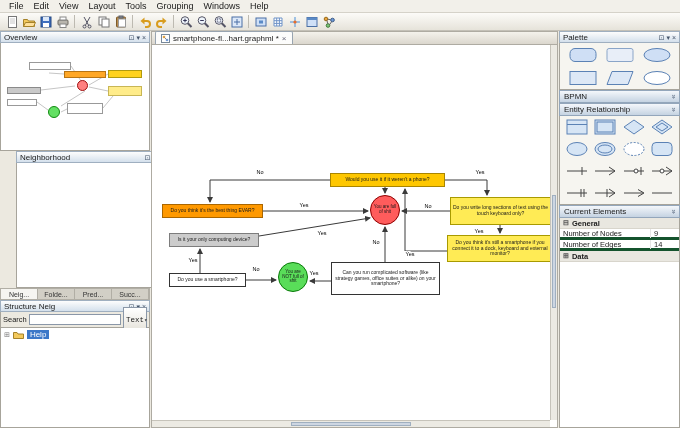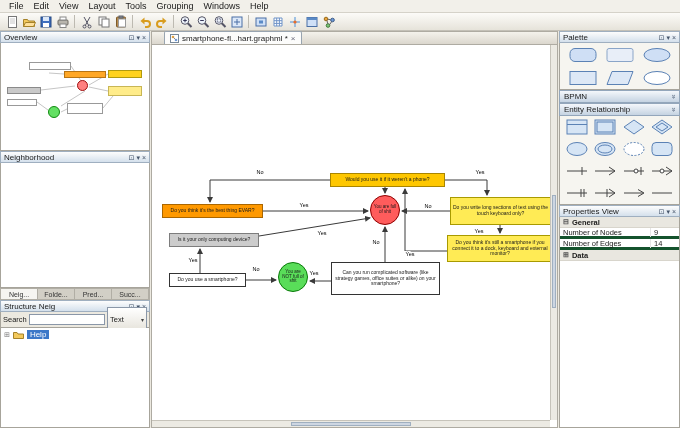--- a/index.html
+++ b/index.html
@@ -17,40 +17,40 @@
   .center-col{position:absolute;left:151px;top:31px;right:122px;bottom:0;}
   .right-col{position:absolute;right:0;top:31px;width:121px;bottom:0;display:flex;flex-direction:column;}
   
   .phdr{height:12px;background:linear-gradient(#fdfdfd,#d4e0ec);border:1px solid #9fafc0;display:flex;align-items:center;padding:0 3px;font-size:8px;}
   .phdr-title{flex:1;white-space:nowrap;overflow:hidden;}
   .phdr-btns{display:flex;gap:2px;color:#44546a;font-size:7px;line-height:1;}
   .pbody{background:#fff;border:1px solid #a7a49b;border-top:none;position:relative;overflow:hidden;}
   
   .overview-panel{position:absolute;left:0;top:0;width:150px;height:120px;}
   .overview-panel .pbody{height:108px;}
-  .neighborhood-panel{position:absolute;left:0;top:120px;width:150px;height:137px;}
+  .neighborhood-panel{position:absolute;left:16px;top:120px;width:150px;height:137px;}
   .neighborhood-panel .pbody{height:125px;}
   .left-tabs{position:absolute;left:0;top:257px;width:150px;height:12px;display:flex;background:#ddd9d0;border:1px solid #b1aea5;}
   .ltab{flex:1;font-size:7px;display:flex;align-items:center;justify-content:center;border-right:1px solid #b1aea5;background:#d2cfc6;color:#333;white-space:nowrap;overflow:hidden;}
   .ltab.active{background:#f6f5f1;}
   .structure-panel{position:absolute;left:0;top:269px;width:150px;bottom:0;display:flex;flex-direction:column;}
   .search-row{height:16px;background:#ece9e0;border:1px solid #a7a49b;border-top:none;display:flex;align-items:center;gap:2px;padding:0 2px;}
   .search-row .slabel{font-size:7.5px;}
   .search-input{flex:1;min-width:0;height:11px;border:1px solid #8a97a8;background:#fff;font-size:7.5px;font-family:"Liberation Sans",sans-serif;}
-  .dropdown{width:40px;height:11px;border:1px solid #8a97a8;background:linear-gradient(#ffffff,#e4e1d8);display:flex;align-items:center;justify-content:space-between;padding:12px 2px;font-size:7.5px;}
+  .dropdown{width:24px;height:11px;border:1px solid #8a97a8;background:linear-gradient(#ffffff,#e4e1d8);display:flex;align-items:center;justify-content:space-between;padding:12px 2px;font-size:7.5px;font-family:Liberation Mono, monospace;}
   .dropdown .caret{font-size:6px;color:#444;}
   .tree{flex:1;background:#fff;border:1px solid #a7a49b;border-top:none;padding:2px 3px;}
   .tree-item{display:flex;align-items:center;gap:3px;font-size:8px;}
   .tree-expander{color:#777;font-size:7px;}
   .tree-sel{background:#3c78c8;color:#fff;padding:0 3px;}
   
   .mm{position:absolute;border:1px solid;}
   .mm-e{border-radius:50%;}
   
-  .doc-tabbar{height:14px;background:linear-gradient(#f4f2ec,#dbd7ce);border:1px solid #aeaba2;display:flex;align-items:flex-end;padding-left:12px;}
+  .doc-tabbar{height:14px;background:linear-gradient(#f4f2ec,#dbd7ce);border:1px solid #aeaba2;display:flex;align-items:flex-end;padding-left:3px;}
   .doc-tab{height:13px;background:#fcfcfb;border:1px solid #98a4b0;border-bottom:none;border-radius:2px 2px 0 0;display:flex;align-items:center;gap:3px;padding:0 5px;font-size:8px;}
   .doc-tab .tab-close{color:#667;font-size:8px;}
   .canvas{position:absolute;left:0;right:0;top:14px;bottom:0;background:#fff;border:1px solid #aeaba2;border-top:none;overflow:hidden;}
   .edges{position:absolute;left:0;top:0;width:100%;height:100%;pointer-events:none;}
   .edge{fill:none;stroke:#3a3a3a;stroke-width:1;}
   .edge-label{font-size:5.5px;fill:#000;text-anchor:middle;paint-order:stroke;stroke:#ffffff;stroke-width:2px;font-family:"Liberation Sans",sans-serif;}
   .fnode{position:absolute;border:1px solid;display:flex;align-items:center;justify-content:center;text-align:center;font-size:5px;line-height:1.15;overflow:hidden;}
   .fnode.ellipse{border-radius:50%;font-size:4.5px;line-height:1.1;}
   .fnode span{display:block;padding:0 1px;}
   .vscroll{position:absolute;right:0;top:0;bottom:7px;width:7px;background:#eceae3;border-left:1px solid #c6c3ba;}
@@ -483,30 +483,26 @@
           </svg>
         <svg width="22" height="12">
             <path d="M1 6 H20 M21 6 L15 2.5 M21 6 L15 9.5" stroke="#444" fill="none"></path>
           </svg>
         <svg width="22" height="12">
             <path d="M1 6 H21" stroke="#444" fill="none"></path>
           </svg>
       </div>
     </div>
 
+    <div class="section-bar">
+      <span class="sb-title">Current Elements</span>
+      <span class="chev">«</span>
+    </div>
 
     <div class="props-panel">
-      <div class="phdr">
-        <span class="phdr-title">Properties View</span>
-        <span class="phdr-btns">
-          <span>⊡</span>
-          <span>▾</span>
-          <span>×</span>
-        </span>
-      </div>
       <div class="props-body">
         <div class="prop-row group">
           <span class="expander">⊟</span>
           <span class="prop-label">General</span>
         </div>
         <div class="prop-row">
           <span class="prop-label">Number of Nodes</span>
           <span class="prop-value">9</span>
         </div>
         <div class="prop-row">

